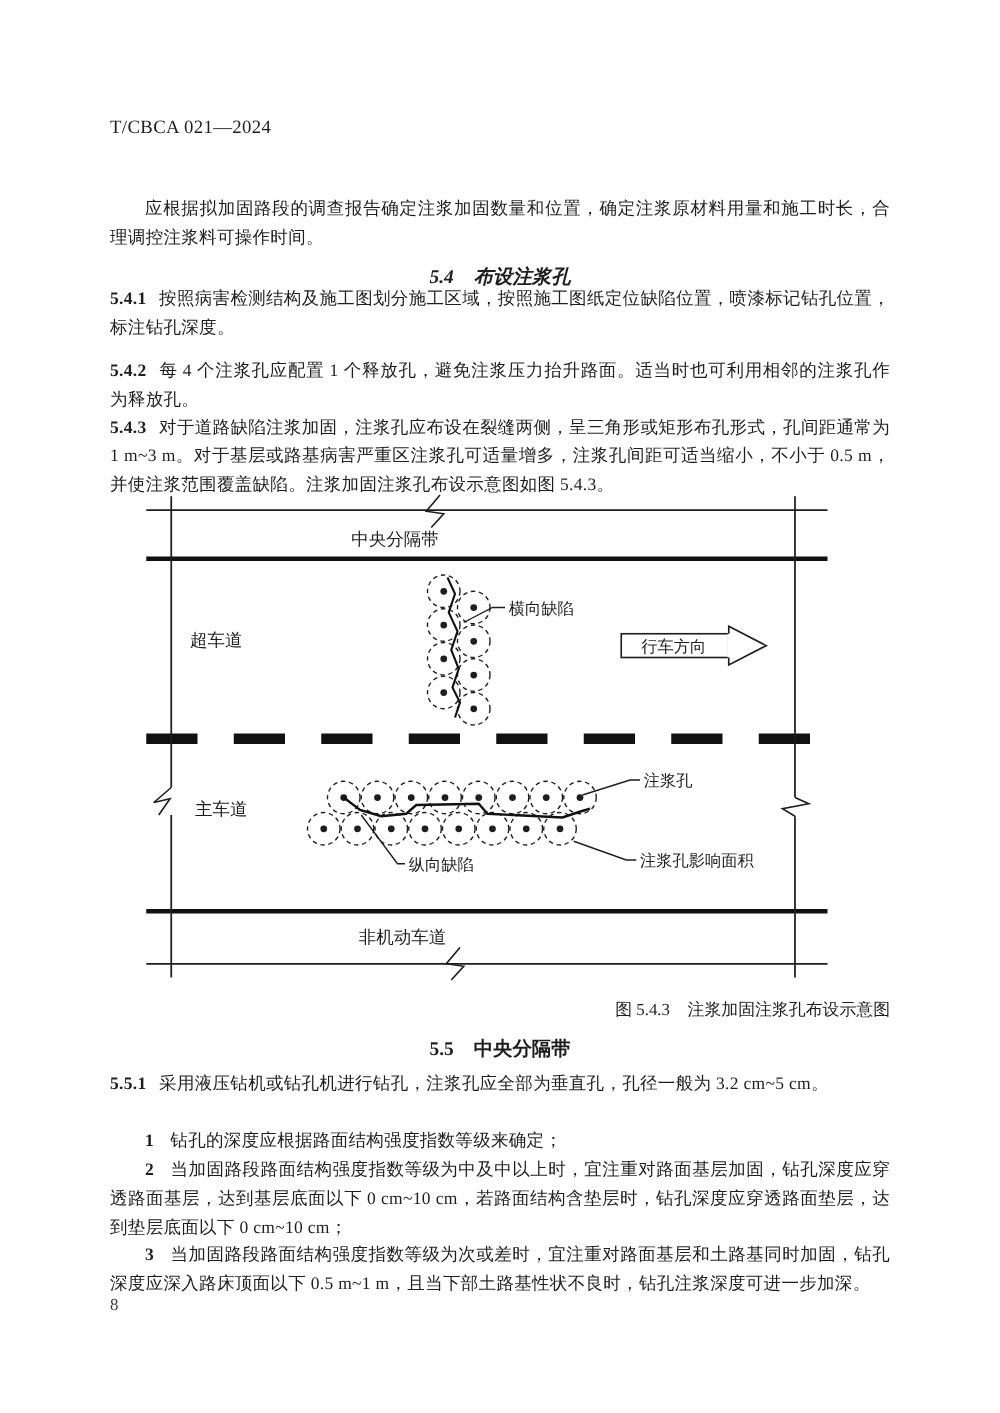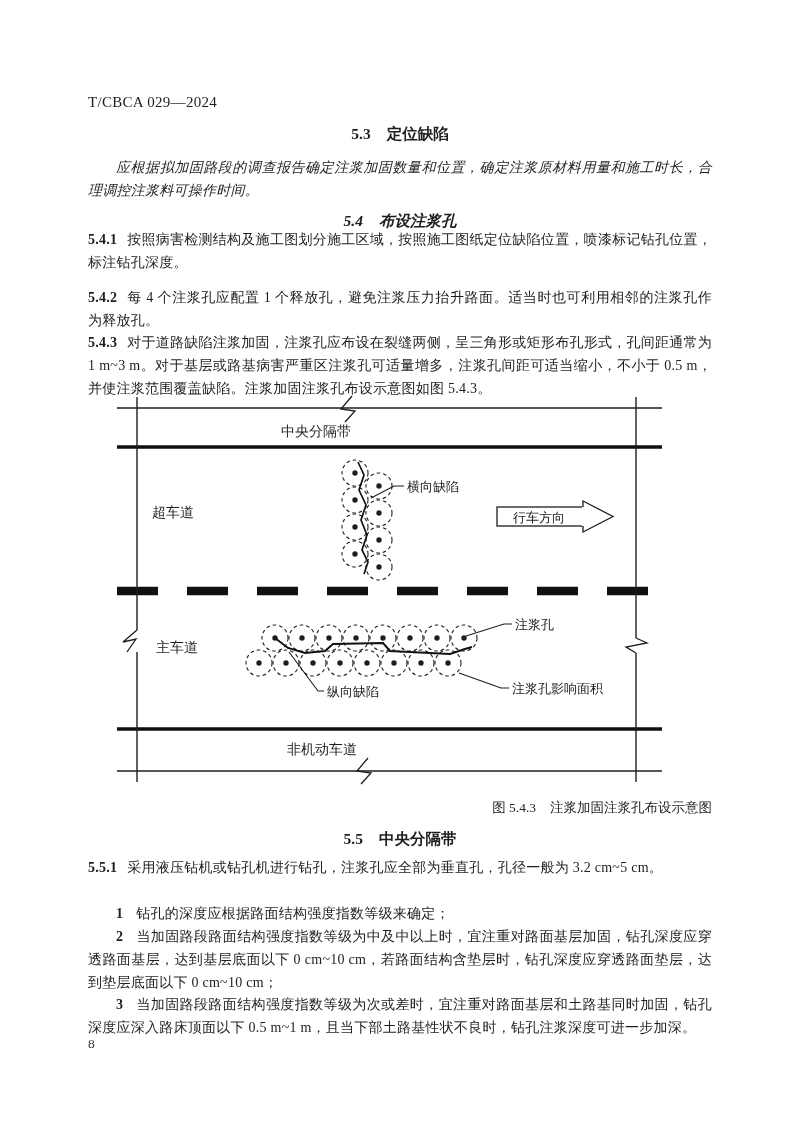--- a/index.html
+++ b/index.html
@@ -5,38 +5,35 @@
   html,body { margin:0; padding:0; background:#ffffff; }
   .page { position:relative; width:800px; height:1130px; background:#ffffff;
           font-family:"Liberation Serif","DejaVu Serif",serif; color:#1e1e1e; overflow:hidden; }
   .abs { position:absolute; }
   .doc-header { left:88px; top:94px; font-size:15px; letter-spacing:0.3px; }
   .heading { left:88px; width:624px; text-align:center; font-weight:bold; font-size:15.5px; }
   .heading .hnum { margin-right:16px; }
   .body-text { left:88px; width:624px; font-size:14px; line-height:23px;
                text-align:justify; text-justify:inter-ideograph; letter-spacing:0.25px; }
   .body-text .num { font-weight:bold; margin-right:10px; }
-  .indent { text-indent:28px;font-style:italic; }
+  .indent { text-indent:28px; }
   .subnum { font-weight:bold; margin-left:28px; margin-right:13px; }
   .caption { left:88px; width:624px; text-align:right; font-size:13.5px; }
   .caption .cnum { margin-right:14px; }
   .page-num { left:88px; top:1036px; font-size:13.5px; color:#3a3a3a; }
   svg text { font-family:"Liberation Serif","DejaVu Serif",serif; fill:#1e1e1e; }
   .figure-wrap { left:0; top:395px; width:688px; height:395px; }
 </style>
 </head>
 <body>
 
 <div class="page">
 
-  <div class="abs doc-header">T/CBCA 029—2024</div>
+  <div class="abs doc-header">T/CBCA 021—2024</div>
 
-  <div class="abs heading" style="top:124px;">
-    <span class="hnum">5.3</span><span>定位缺陷</span>
-  </div>
 
   <div class="abs body-text indent" style="top:156px;">应根据拟加固路段的调查报告确定注浆加固数量和位置，确定注浆原材料用量和施工时长，合理调控注浆料可操作时间。</div>
 
   <div class="abs heading" style="top:211px;font-style:italic;">
     <span class="hnum">5.4</span><span>布设注浆孔</span>
   </div>
 
   <div class="abs body-text" style="top:228px;">
     <span class="num">5.4.1</span><span>按照病害检测结构及施工图划分施工区域，按照施工图纸定位缺陷位置，喷漆标记钻孔位置，标注钻孔深度。</span>
   </div>

